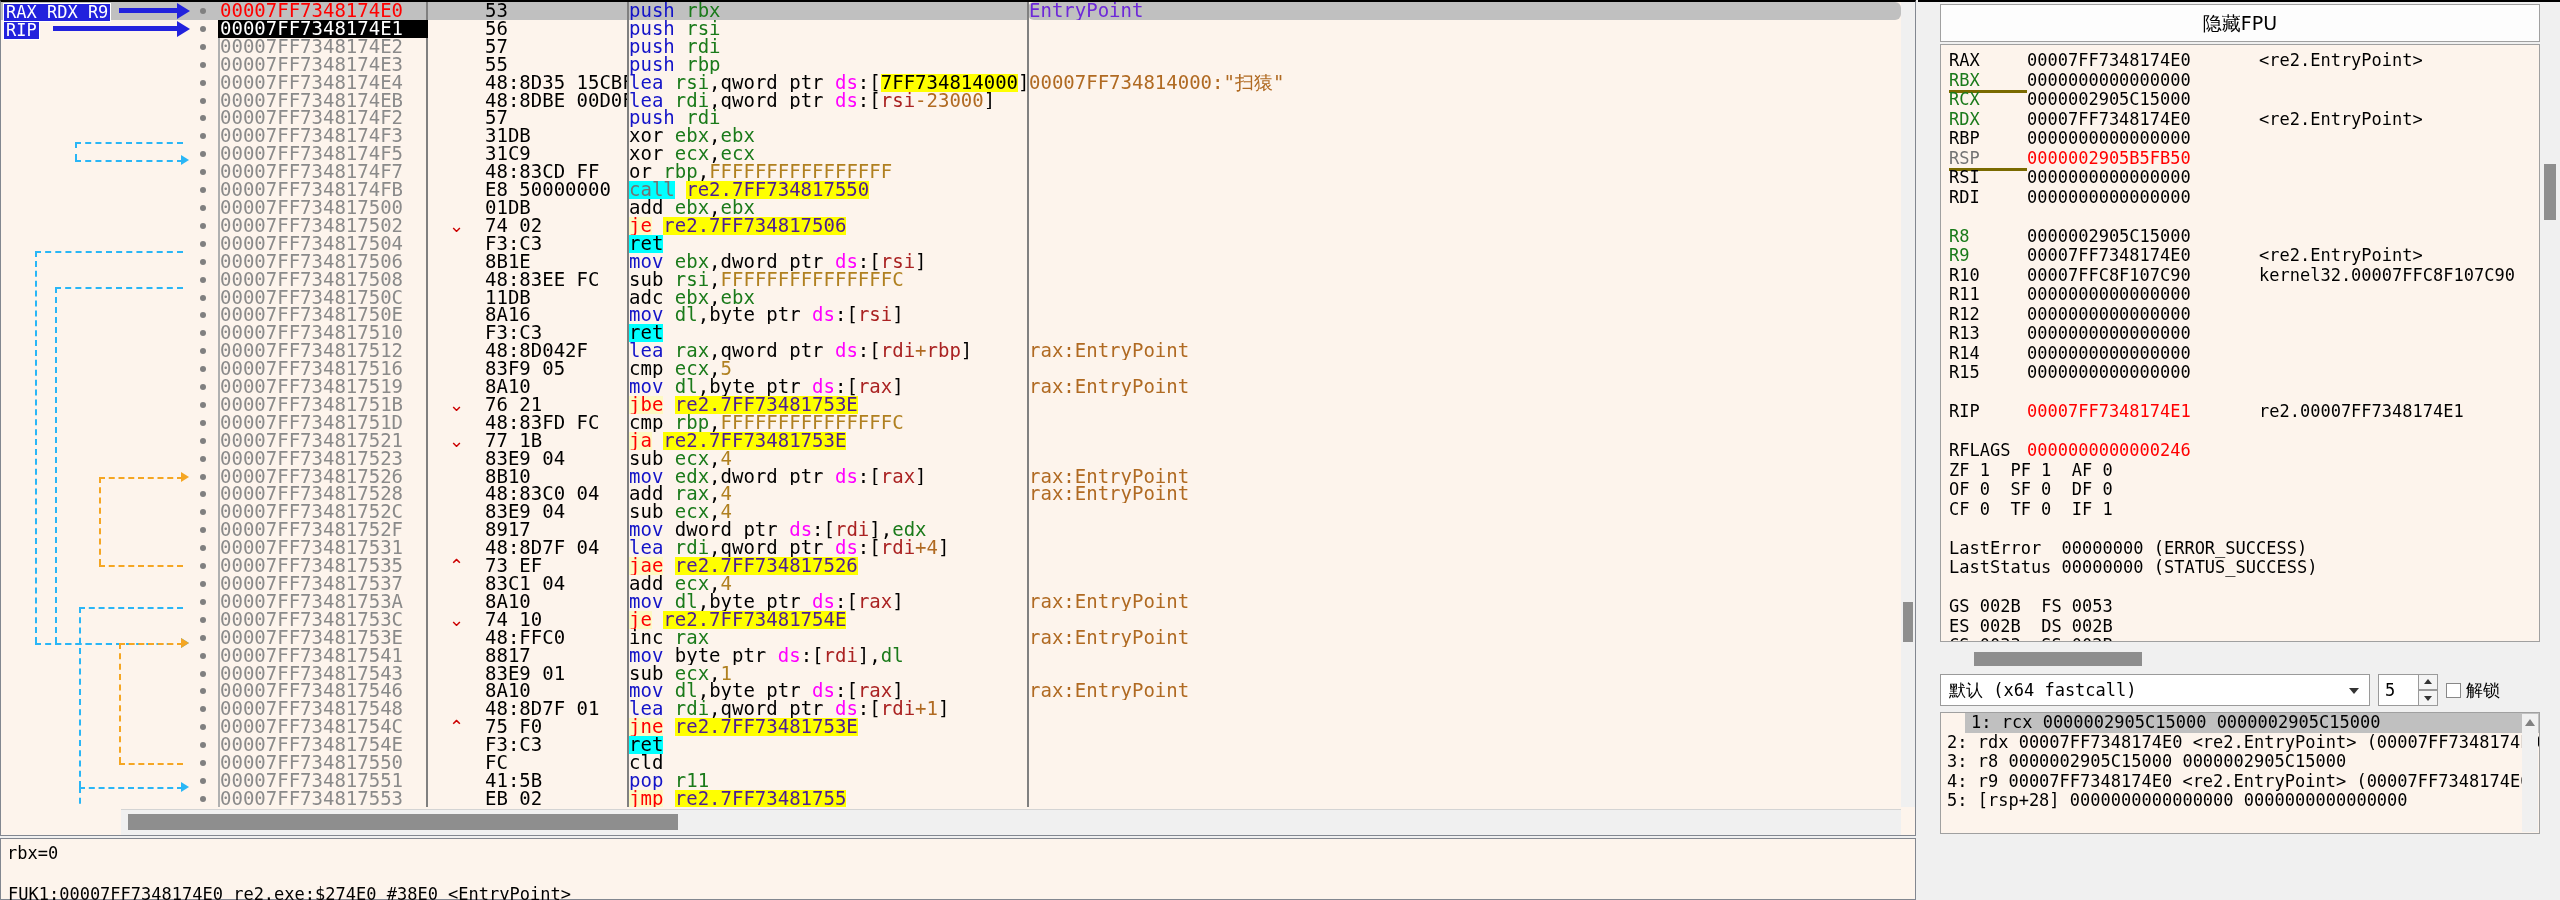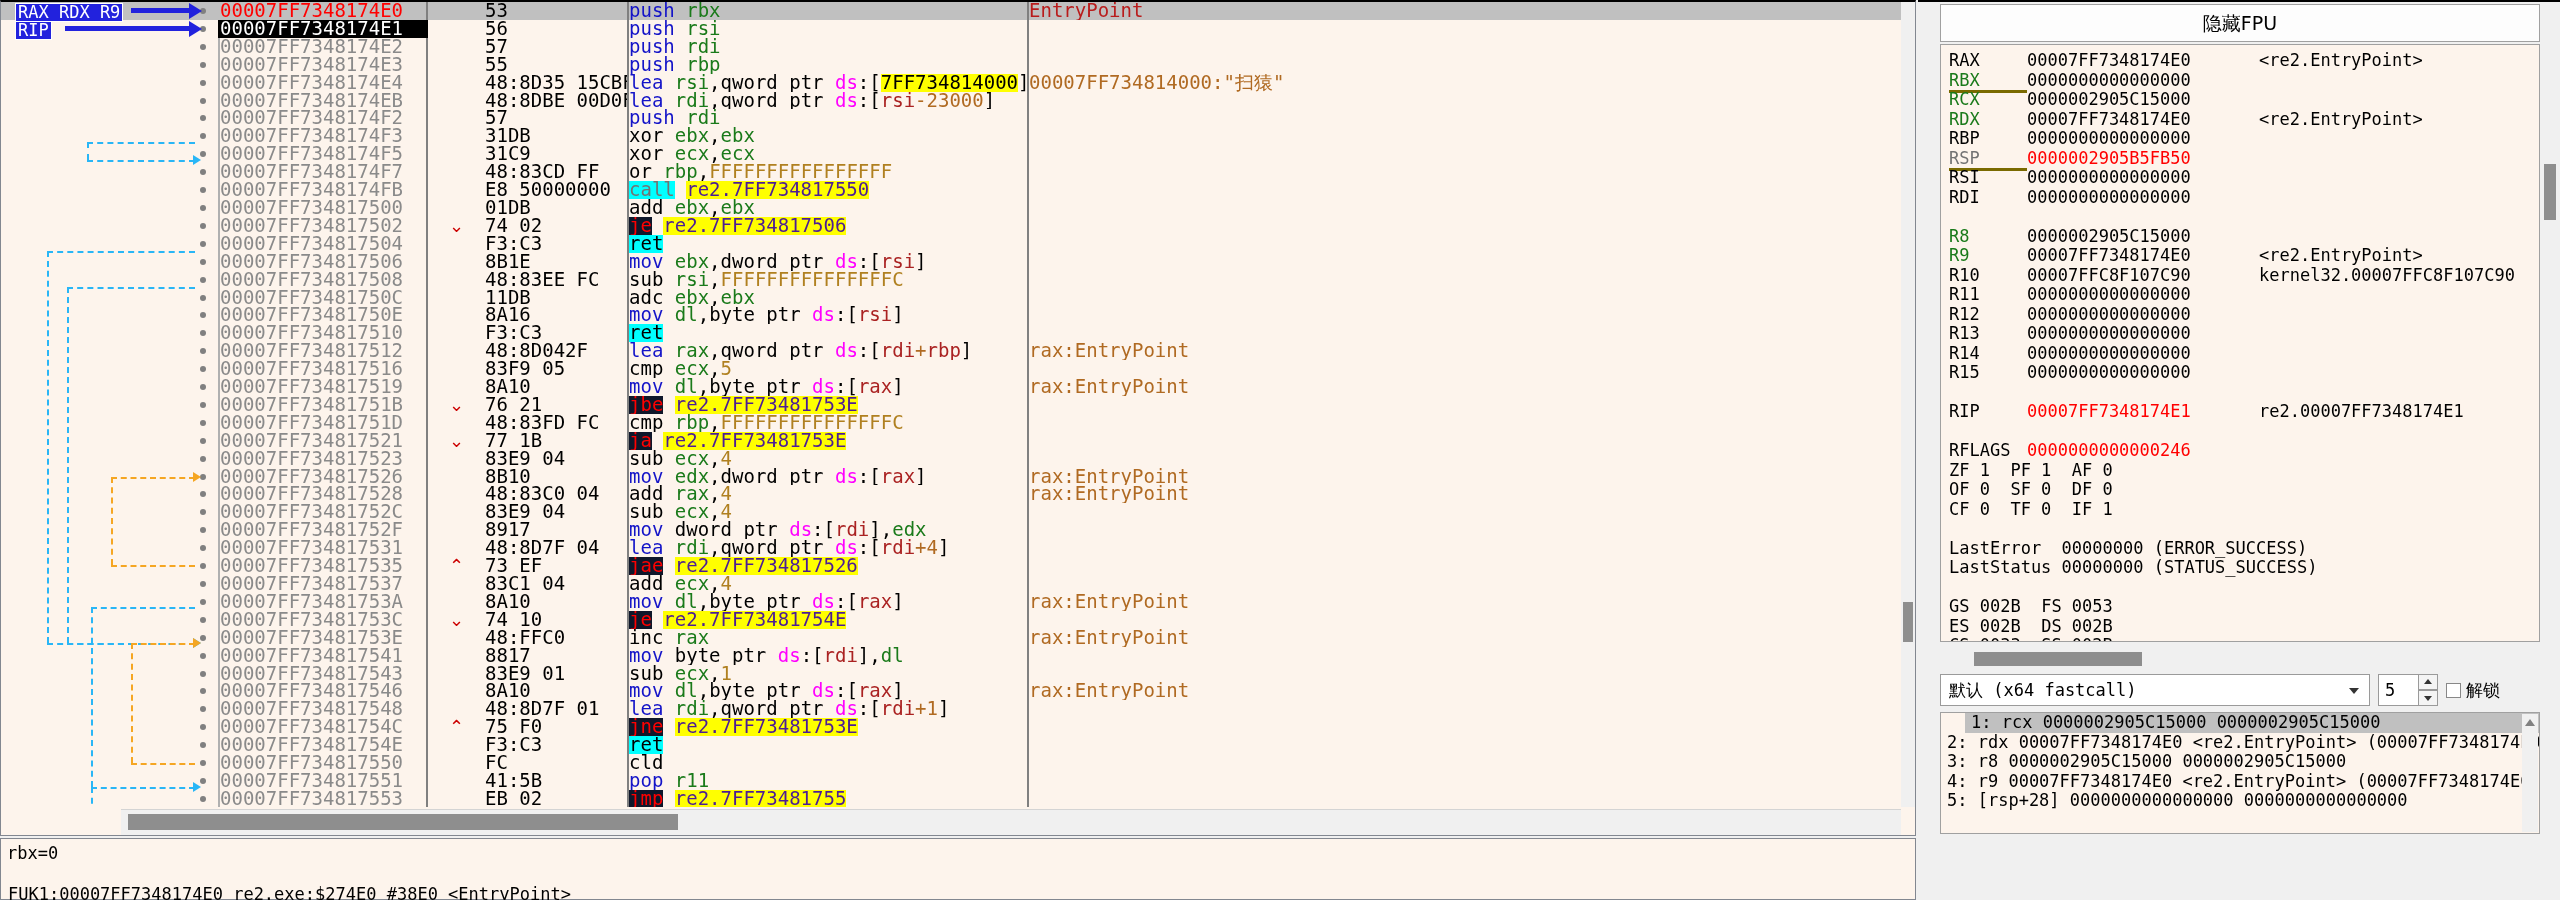--- a/index.html
+++ b/index.html
@@ -81,33 +81,33 @@
 
   
   .arw { color: #cc0000; font-size: 18px; text-align: center; line-height: 17.9px; font-family:"DejaVu Sans",sans-serif; }
 
   
   .m-push  { color: #1414c8; }
   .m-mov   { color: #1414c8; }
   .m-generic { color: #000; }
   .m-call  { color: #737373; background: #00ffff; }
   .m-ret   { color: #000; background: #00ffff; }
-  .m-jcc   { color: #ff0000; background: #0f172a; }
+  .m-jcc   { color: #ff0000; background: #fef9c3; }
   .op-reg  { color: #1a7a1a; }
   .op-ptr  { color: #000; }
   .op-seg  { color: #ff00ff; }
   .op-mem  { color: #aa2222; }
   .op-num  { color: #b08020; }
   .op-plus { color: #b06a22; }
   .tgt     { background: #ffff00; color: #4c1d95; }
   .addr-hl { background: #ffff00; color: #000; }
 
   
   .jump-layer {
-    position: absolute; left: 12px; top: 0;
+    position: absolute; left: 0; top: 0;
     width: 190px; height: 820px;
     pointer-events: none;
   }
   .jl { position: absolute; }
   .h-cyan { border-top: 2px dashed #29b6f6; height: 0; }
   .v-cyan { border-left: 2px dashed #29b6f6; width: 0; }
   .h-org  { border-top: 2px dashed #f5a623; height: 0; }
   .v-org  { border-left: 2px dashed #f5a623; width: 0; }
   .arrowhead {
     width: 0; height: 0;
@@ -292,21 +292,21 @@
         <tbody id="disasm-body">
             <tr class="row sel-gray cur-red">
               <td></td>
               <td>
                 <div class="bp-dot"></div>
               </td>
               <td class="addr">00007FF7348174E0</td>
               <td class="arw"></td>
               <td class="bytes">53</td>
               <td class="dis"><span class="m-push">push</span> <span class="op-reg">rbx</span></td>
-              <td class="cmt" style="color: #b91c1c;">EntryPoint</td>
+              <td class="cmt" style="color: #6d28d9; border-radius: 6px;">EntryPoint</td>
             </tr>
             <tr class="row cur-black">
               <td></td>
               <td>
                 <div class="bp-dot"></div>
               </td>
               <td class="addr">00007FF7348174E1</td>
               <td class="arw"></td>
               <td class="bytes">56</td>
               <td class="dis"><span class="m-push">push</span> <span class="op-reg">rsi</span></td>

